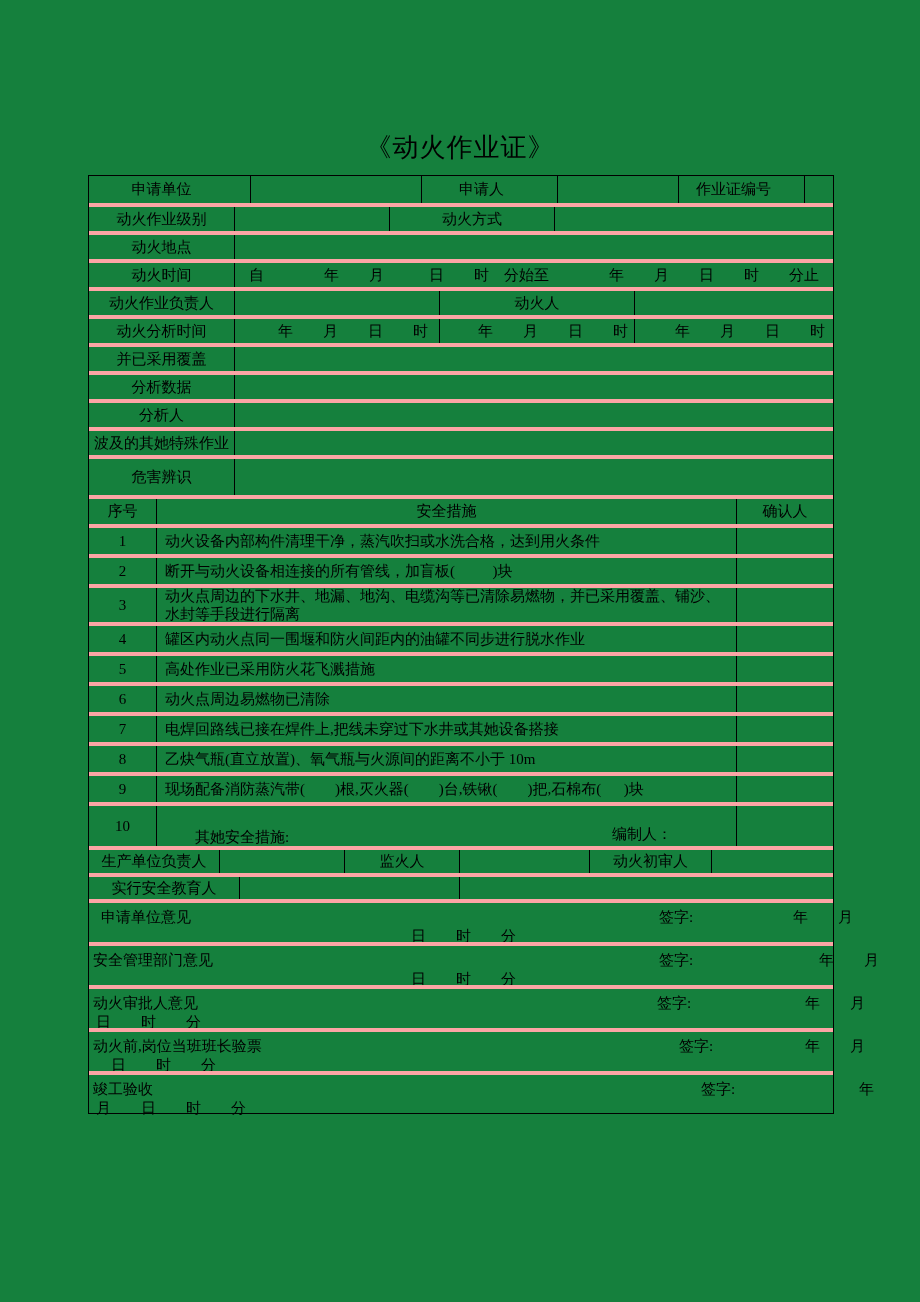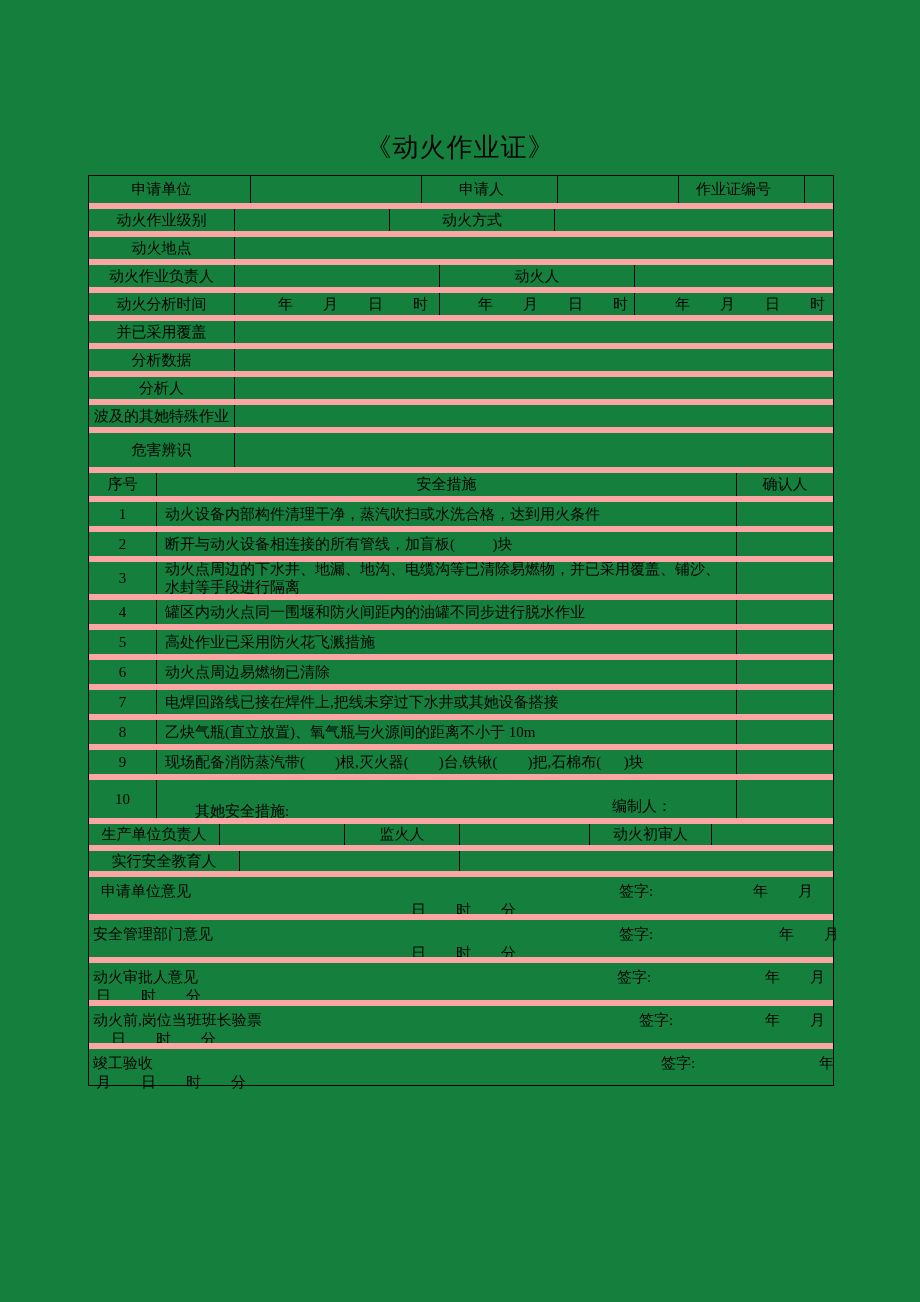--- a/index.html
+++ b/index.html
@@ -14,21 +14,21 @@
     overflow:hidden;
   }
   .title {
     position:absolute; top:130px; left:0; width:100%;
     text-align:center; font-size:26px; letter-spacing:1px;
   }
   .form {
     position:absolute; left:88px; top:175px; width:746px;
     border:1px solid #000;
   }
-  .row { display:flex; border-top:6px solid #fca5a5; }
+  .row { display:flex; border-top:4px solid #fca5a5; }
   .row:first-child { border-top:none;gap:16px; }
   .c { border-left:1px solid #000; position:relative; overflow:hidden; }
   .c:first-child { border-left:none; }
   .lab { display:flex; align-items:center; justify-content:center; text-align:center; }
   .fx { flex:1; }
   .blank {}
   
   .w67{width:67px}.w105{width:105px}.w110{width:110px}.w115{width:115px}
   .w120{width:120px}.w122{width:122px}.w125{width:125px}.w130{width:130px}
   .w145{width:145px}.w150{width:150px}.w155{width:155px}.w165{width:165px}
@@ -40,21 +40,21 @@
   .pre { display:flex; align-items:center; white-space:pre; padding-left:14px; }
   .slot { display:flex; align-items:center; justify-content:center; white-space:pre;padding-left:32px; }
   .mtxt { display:flex; align-items:center; padding:2px 6px 2px 8px;
           white-space:pre-wrap; line-height:18px; }
   .m10cell { position:relative; padding:5px 6px 0 8px; white-space:pre; }
   .editor { position:absolute; left:455px; bottom:2px; }
   
   .oprow { position:relative; }
   .op1 { position:absolute; top:5px; left:4px; white-space:pre; }
   .op1.ind12 { left:12px; }
-  .opa { position:absolute; top:5px; white-space:pre; }
+  .opa { position:absolute; top:5px; white-space:pre;margin-left:40px; }
   .opb { position:absolute; top:24px; white-space:pre; }
   .s530{left:530px}.s528{left:528px}.s550{left:550px}.s572{left:572px}
   .t664{left:664px}.t690{left:690px}.t676{left:676px}.t730{left:730px}
   .l322{left:322px}.l7{left:7px}.l22{left:22px}
 </style>
 </head>
 <body>
 
 <div class="page">
   <div class="title">《动火作业证》</div>
@@ -75,20 +75,24 @@
       <div class="c w155 blank"></div>
       <div class="c lab w165">动火方式</div>
       <div class="c fx blank"></div>
     </div>
 
     <div class="row h28">
       <div class="c lab w145">动火地点</div>
       <div class="c fx blank"></div>
     </div>
 
+    <div class="row h28">
+      <div class="c lab w145">动火时间</div>
+      <div class="c fx pre">自　　　　年　　月　　　日　　时　分始至　　　　年　　月　　日　　时　　分止</div>
+    </div>
 
     <div class="row h28">
       <div class="c lab w145">动火作业负责人</div>
       <div class="c w205 blank"></div>
       <div class="c lab w195">动火人</div>
       <div class="c fx blank"></div>
     </div>
 
     <div class="row h28">
       <div class="c lab w145">动火分析时间</div>

